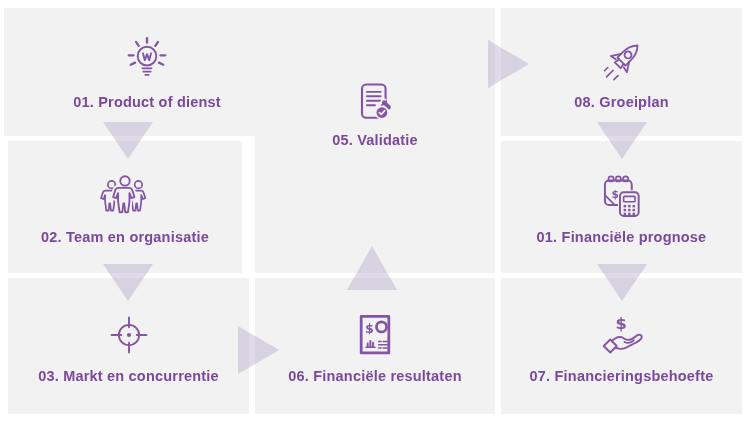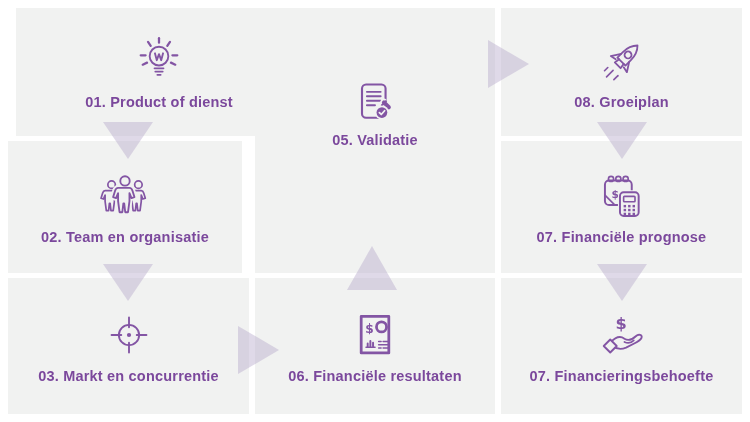--- a/index.html
+++ b/index.html
@@ -3,21 +3,21 @@
 <meta charset="utf-8">
 <style>
   html,body{margin:0;padding:0;background:#ffffff;}
   .canvas{position:relative;width:750px;height:422px;background:#ffffff;overflow:hidden;
           font-family:"Liberation Sans",sans-serif;}
   .cell{position:absolute;background:#f1f2f1;display:flex;flex-direction:column;
         align-items:center;justify-content:center;gap:7px;}
   .cell .label{font-weight:bold;font-size:14.5px;letter-spacing:.2px;color:#7b489c;white-space:nowrap;}
   .icon{display:block;}
   
-  .c01{left:16px;top:8px;width:286px;height:128px;}
+  .c01{left:4px;top:8px;width:286px;height:128px;}
   .c02{left:8px;top:141px;width:234px;height:132px;}
   .c03{left:8px;top:278px;width:241px;height:136px;}
   .c05{left:255px;top:8px;width:240px;height:265px;}
   .c05 .content{transform:translateY(-28px);display:flex;flex-direction:column;align-items:center;gap:2px;}
   .c04{left:255px;top:278px;width:240px;height:136px;}
   .c06{left:501px;top:8px;width:241px;height:128px;}
   .c07{left:501px;top:141px;width:241px;height:132px;}
   .c08{left:501px;top:278px;width:241px;height:136px;}
   
   .arrow{position:absolute;width:0;height:0;}
@@ -157,21 +157,21 @@
           <rect x="39.5" y="43" width="3" height="3"></rect>
           <rect x="45" y="43" width="3" height="3"></rect>
         <rect x="34" y="47.8" width="3" height="3"></rect>
           <rect x="39.5" y="47.8" width="3" height="3"></rect>
           <rect x="45" y="47.8" width="3" height="3"></rect>
         <rect x="34" y="52.6" width="3" height="3"></rect>
           <rect x="39.5" y="52.6" width="3" height="3"></rect>
           <rect x="45" y="52.6" width="3" height="3"></rect>
       </g>
     </svg>
-    <div class="label">07. Financiële prognose</div>
+    <div class="label">01. Financiële prognose</div>
   </div>
 
   <div class="cell c08">
     <svg class="icon" width="56" height="52" viewBox="0 0 64 64">
       <text x="31" y="24" font-size="20" text-anchor="middle">$</text>
       <path d="M18,41 C24,34.5 30,33 35,36.5 C38.5,38.8 44,38.2 49,33.5 C52.5,30.3 57.5,31.8 56,35.5 C55,38 51.5,40.2 47,42.5 L37,47.5 C30,50.5 25,49.5 19.5,45" stroke-width="2.3"></path>
       <path d="M35,40.5 C39,42.5 43.5,41.5 46.5,38.5" stroke-width="2.1"></path>
       <path d="M17.5,37.5 L25.5,45.5 L17.5,53.5 L9.5,45.5 Z" fill="#f1f2f1" stroke-width="2.3"></path>
     </svg>
     <div class="label">07. Financieringsbehoefte</div>

